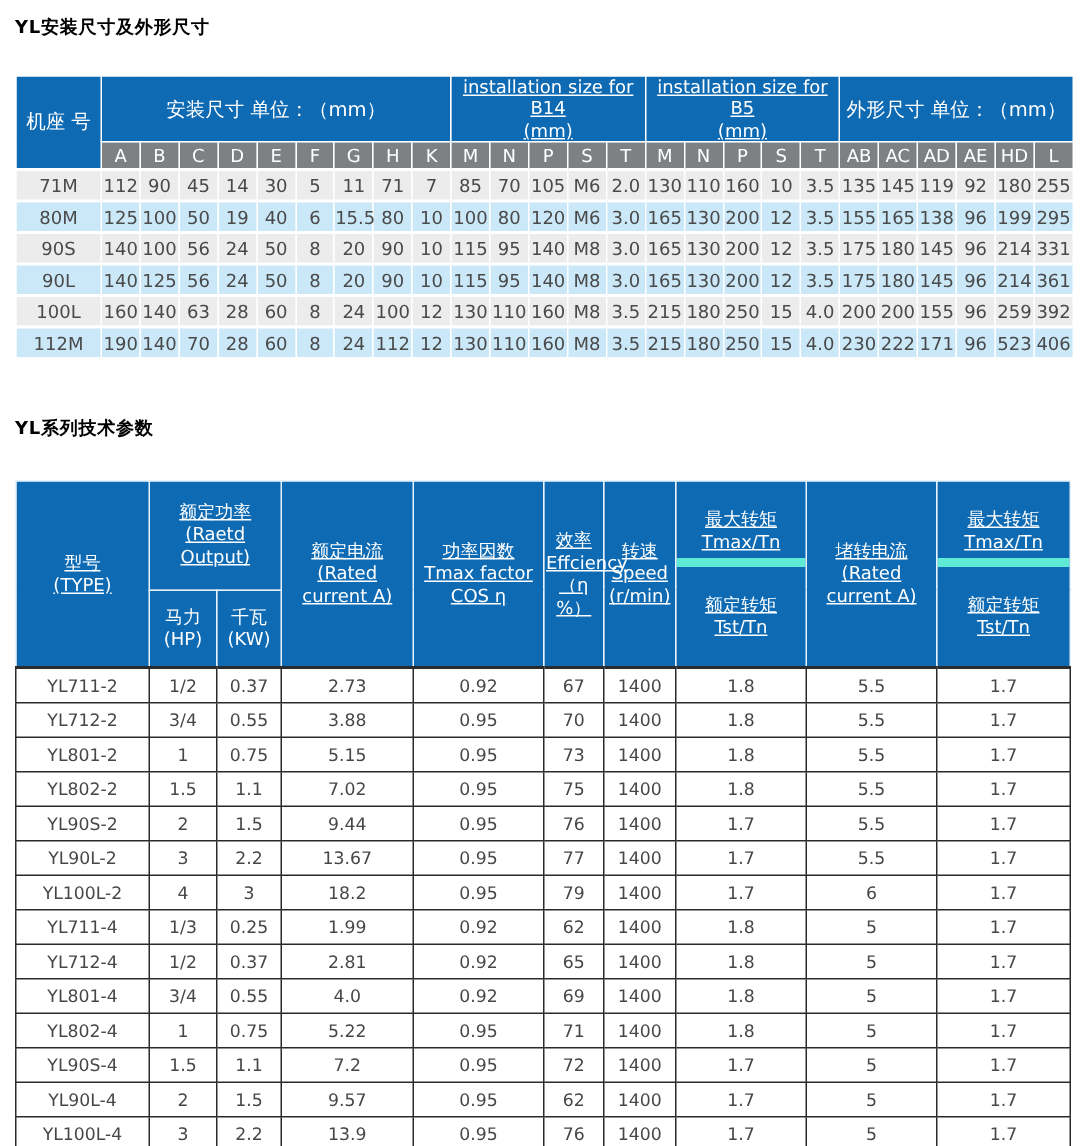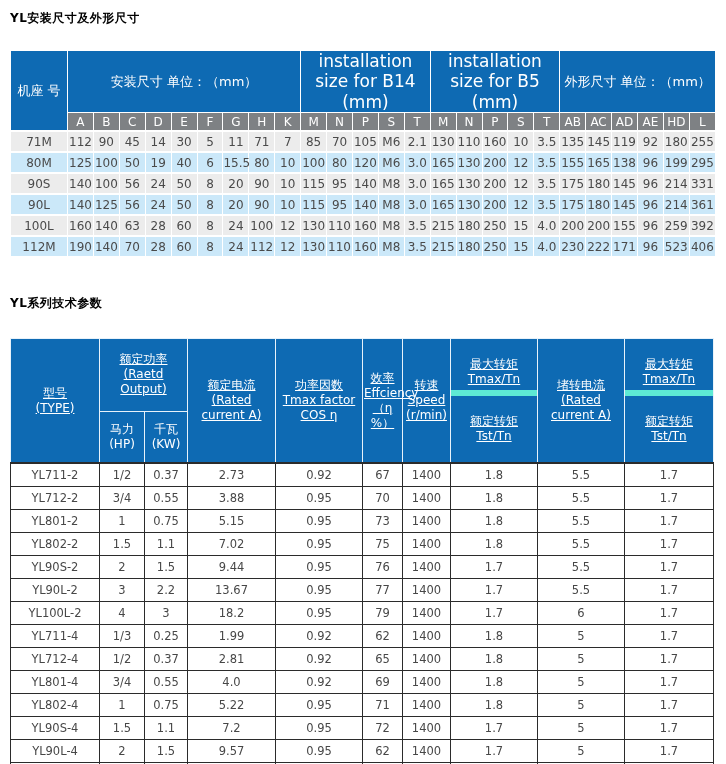--- a/index.html
+++ b/index.html
@@ -8,21 +8,21 @@
   .sec-title{font-size:12px;font-weight:bold;color:#000000;margin:0;letter-spacing:.5px;}
   #title1{margin-top:2px;}
   #title2{margin-top:37px;}
 
   
   table.t1{border-collapse:collapse;table-layout:fixed;width:706px;margin-top:23px;}
   .t1 th,.t1 td{text-align:center;vertical-align:middle;padding:0;}
   .t1 th{border:1px solid #fff;font-weight:normal;}
   .t1 .blue{background:#0e6ab3;color:#fff;font-size:13px;height:40px;}
   .t1 .frame{font-size:13px;line-height:1.35;}
-  .t1 .en{font-size:17px;line-height:1.2;white-space:pre-line;}
+  .t1 .en{font-size:12px;line-height:1.2;white-space:pre-line;text-decoration:underline;}
   .t1 .letter{background:#7e8184;color:#fff;font-size:12px;height:17px;font-weight:normal;}
   .t1 td{font-size:12px;color:#4a4a4a;height:19px;border-left:1px solid #fff;border-right:1px solid #fff;border-top:2px solid #fff;border-bottom:2px solid #fff;}
   .t1 tr.alt-gray td{background:#ececec;}
   .t1 tr.alt-blue td{background:#cbe8f9;}
 
   
   table.t2{border-collapse:collapse;table-layout:fixed;width:703px;margin-top:26px;}
   .t2 th{background:#0e6ab3;color:#fff;font-weight:normal;border:1px solid #e8f2fa;font-size:12px;line-height:1.25;white-space:pre-line;padding:3px 1px;vertical-align:middle;}
   .t2 thead tr:first-child th{height:30px;text-decoration:underline;}
   .t2 thead tr:nth-child(2) th{height:26px;}
@@ -92,21 +92,21 @@
           <td>14</td>
           <td>30</td>
           <td>5</td>
           <td>11</td>
           <td>71</td>
           <td>7</td>
           <td>85</td>
           <td>70</td>
           <td>105</td>
           <td>M6</td>
-          <td>2.1</td>
+          <td>2.0</td>
           <td>130</td>
           <td>110</td>
           <td>160</td>
           <td>10</td>
           <td>3.5</td>
           <td>135</td>
           <td>145</td>
           <td>119</td>
           <td>92</td>
           <td>180</td>

